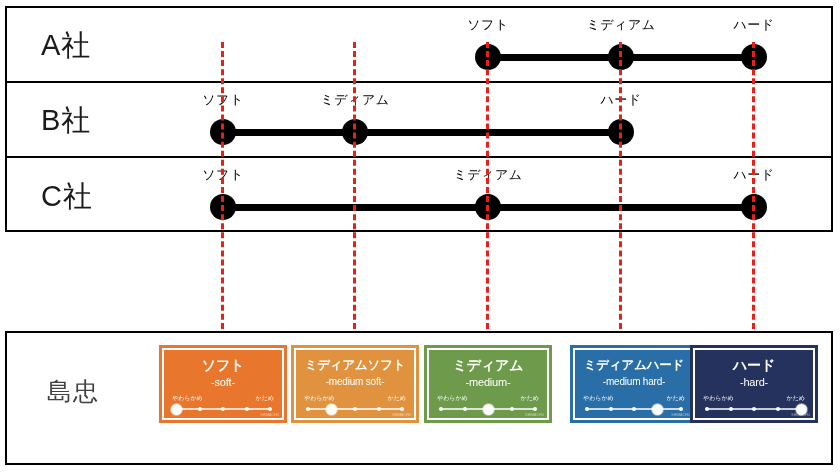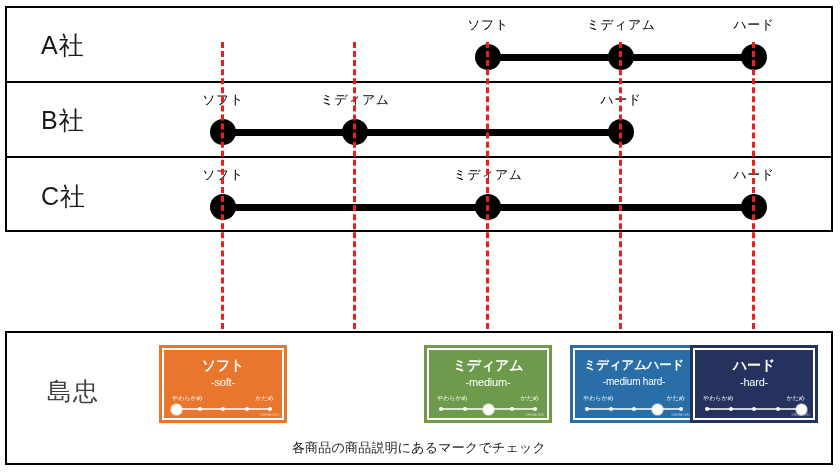--- a/index.html
+++ b/index.html
@@ -42,21 +42,21 @@
   }
   .trow.r0 { top: 0px;   border-bottom: 2px solid #000; }
   .trow.r1 { top: 75px;  border-bottom: 2px solid #000; }
   .trow.r2 { top: 150px; height: 76px; }
 
   .company {
     position: absolute;
     left: 34px;
     top: 50%;
     transform: translateY(-50%);
-    font-size: 25px;
+    font-size: 29px;
     letter-spacing: 1px;
     line-height: 1;
     color: #1a1a1a;
     white-space: nowrap;
     text-align: right;
   }
 
   
   .range-bar {
     position: absolute;
@@ -265,20 +265,36 @@
           <div class="tick active" style="left:0%;"></div>
           <div class="tick" style="left:25%;"></div>
           <div class="tick" style="left:50%;"></div>
           <div class="tick" style="left:75%;"></div>
           <div class="tick" style="left:100%;"></div>
         </div>
         <div class="card-code">SHIMACHU</div>
       </div>
     </div>
 
+    <div class="card" style="left:284px;background:#e0923f;">
+      <div class="card-inner">
+        <div class="card-jp small">ミディアムソフト</div>
+        <div class="card-en small">-medium soft-</div>
+        <div class="scale-label-l">やわらかめ</div>
+        <div class="scale-label-r">かため</div>
+        <div class="track">
+          <div class="tick" style="left:0%;"></div>
+          <div class="tick active" style="left:25%;"></div>
+          <div class="tick" style="left:50%;"></div>
+          <div class="tick" style="left:75%;"></div>
+          <div class="tick" style="left:100%;"></div>
+        </div>
+        <div class="card-code">SHIMACHU</div>
+      </div>
+    </div>
 
     <div class="card" style="left:417px;background:#6e9b4b;">
       <div class="card-inner">
         <div class="card-jp">ミディアム</div>
         <div class="card-en">-medium-</div>
         <div class="scale-label-l">やわらかめ</div>
         <div class="scale-label-r">かため</div>
         <div class="track">
           <div class="tick" style="left:0%;"></div>
           <div class="tick" style="left:25%;"></div>
@@ -317,16 +333,15 @@
           <div class="tick" style="left:0%;"></div>
           <div class="tick" style="left:25%;"></div>
           <div class="tick" style="left:50%;"></div>
           <div class="tick" style="left:75%;"></div>
           <div class="tick active" style="left:100%;"></div>
         </div>
         <div class="card-code">SHIMACHU</div>
       </div>
     </div>
 
-    <div class="caption">各商品の商品説明にあるマークでチェック</div>
   </div>
 
 </div>
 
 </body></html>

